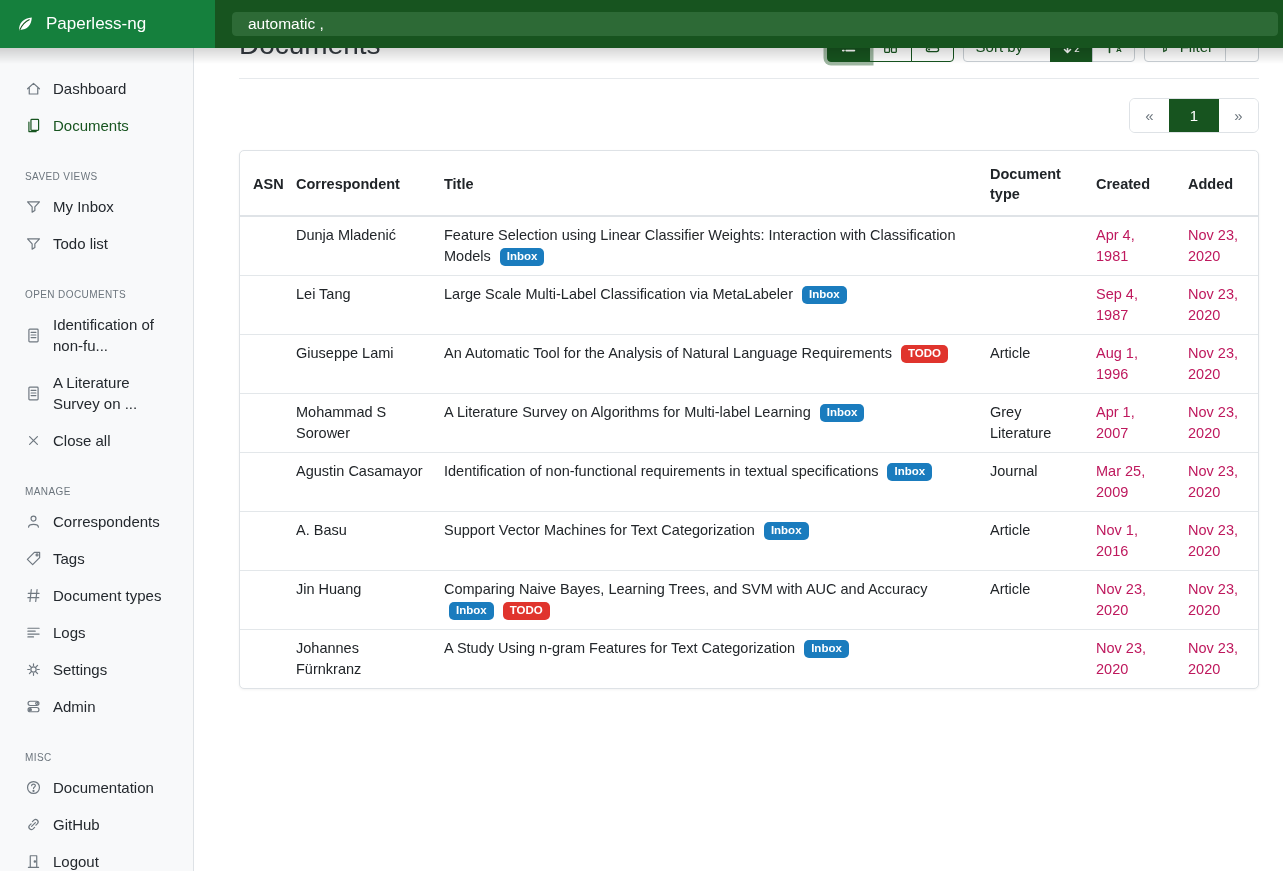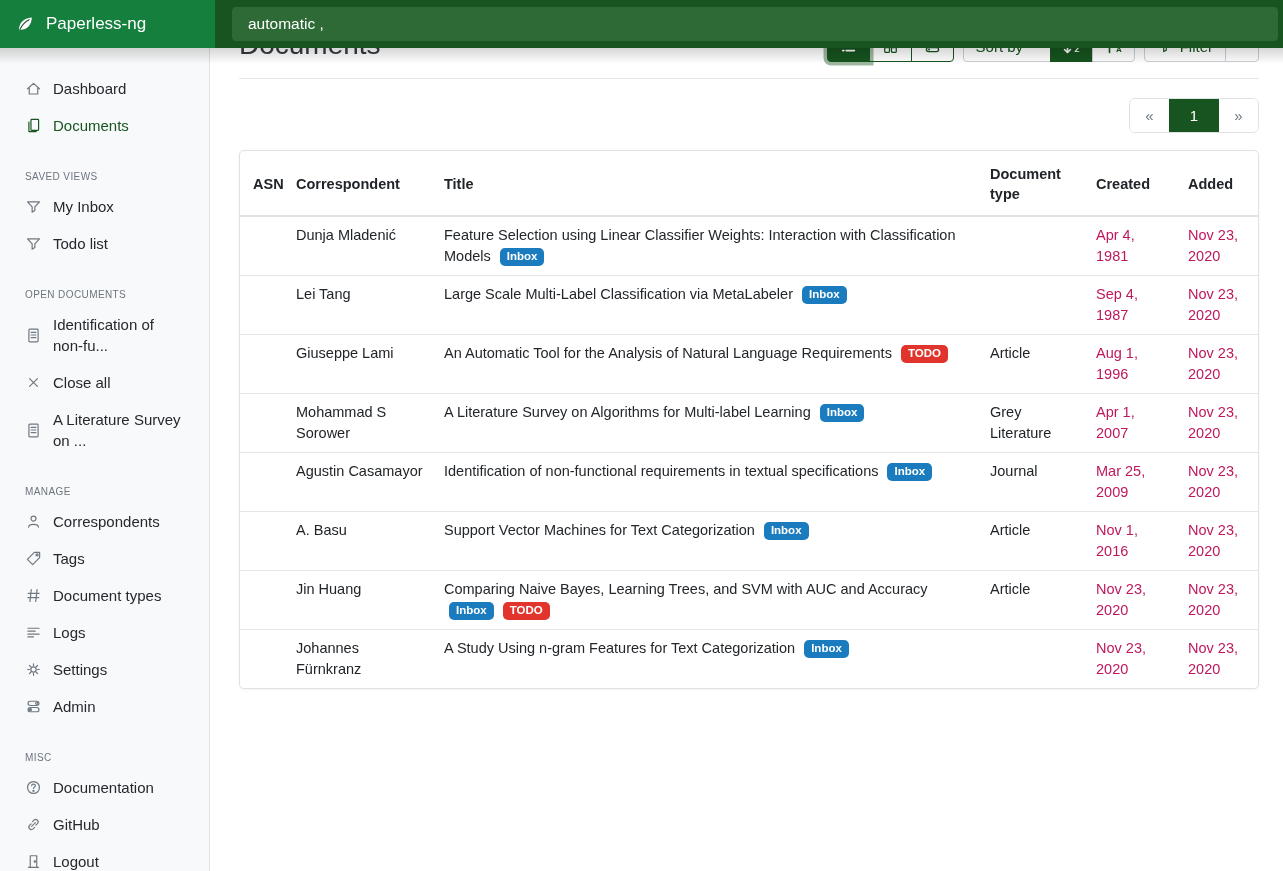--- a/index.html
+++ b/index.html
@@ -10,29 +10,29 @@
     color:#212529; background:#fff;
   }
   svg { display:block; }
 
   
   .navbar { position:fixed; top:0; left:0; right:0; height:48px; display:flex; z-index:20;
             background:#17541f; }
   .brand { width:215px; flex:0 0 215px; background:#15803d; color:#fff; display:flex;
            align-items:center; gap:11px; padding-left:15px; font-size:17px; cursor:pointer; }
   .search-wrap { flex:1; display:flex; align-items:center; padding:0 5px 0 17px; }
-  .search-input { width:100%; height:34px; background:#2d6a36; border:1px solid #2d6a36;
+  .search-input { width:100%; height:24px; background:#2d6a36; border:1px solid #2d6a36;
                   border-radius:4px; color:#fff; font-size:15.5px; padding:0 15px; outline:none; }
   .search-input::placeholder { color:#cfe0d2; }
   .nav-shadow { position:fixed; top:48px; left:0; right:0; height:16px; z-index:15;
                 pointer-events:none;
                 background:linear-gradient(rgba(0,0,0,0.16), rgba(0,0,0,0)); }
 
   
-  .sidebar { position:fixed; top:48px; left:0; bottom:0; width:210px; background:#f8f9fa;
+  .sidebar { position:fixed; top:48px; left:0; bottom:0; width:194px; background:#f8f9fa;
              border-right:1px solid #dee2e6; padding-top:22px; z-index:5; }
   .sb-item { display:flex; align-items:center; gap:11px; padding:8px 25px; font-size:15px;
              color:#24292e; cursor:pointer; line-height:21px; }
   .sb-item .ic { color:#6f7880; flex:0 0 17px; }
   .sb-item.active { color:#17541f; }
   .sb-item.active .ic { color:#17541f; }
   .sb-section { margin-top:22px; }
   .sb-head { padding:5px 25px 6px; font-size:10px; color:#6c757d; letter-spacing:.4px; }
 
   
@@ -147,33 +147,33 @@
             <svg width="17" height="17" viewBox="0 0 20 20" stroke="currentColor" fill="none" stroke-width="1.4" stroke-linecap="round" stroke-linejoin="round">
               <rect x="4.6" y="2.6" width="10.8" height="14.8" rx="1"></rect>
               <path d="M7.2 6.4 h5.6 M7.2 9.4 h5.6 M7.2 12.4 h5.6"></path>
             </svg>
           </span>
           <span>Identification of non-fu...</span>
         </div>
         <div class="sb-item">
           <span class="ic">
             <svg width="17" height="17" viewBox="0 0 20 20" stroke="currentColor" fill="none" stroke-width="1.4" stroke-linecap="round" stroke-linejoin="round">
-              <path d="M5.4 5.4 L14.6 14.6 M14.6 5.4 L5.4 14.6"></path>
-            </svg>
-          </span>
-          <span>Close all</span>
-        </div>
-        <div class="sb-item">
-          <span class="ic">
-            <svg width="17" height="17" viewBox="0 0 20 20" stroke="currentColor" fill="none" stroke-width="1.4" stroke-linecap="round" stroke-linejoin="round">
               <rect x="4.6" y="2.6" width="10.8" height="14.8" rx="1"></rect>
               <path d="M7.2 6.4 h5.6 M7.2 9.4 h5.6 M7.2 12.4 h5.6"></path>
             </svg>
           </span>
           <span>A Literature Survey on ...</span>
+        </div>
+        <div class="sb-item">
+          <span class="ic">
+            <svg width="17" height="17" viewBox="0 0 20 20" stroke="currentColor" fill="none" stroke-width="1.4" stroke-linecap="round" stroke-linejoin="round">
+              <path d="M5.4 5.4 L14.6 14.6 M14.6 5.4 L5.4 14.6"></path>
+            </svg>
+          </span>
+          <span>Close all</span>
         </div>
       </div>
       <div class="sb-section">
         <div class="sb-head">MANAGE</div>
         <div class="sb-item">
           <span class="ic">
             <svg width="17" height="17" viewBox="0 0 20 20" stroke="currentColor" fill="none" stroke-width="1.4" stroke-linecap="round" stroke-linejoin="round">
               <circle cx="10" cy="6.6" r="2.9"></circle>
               <path d="M4.2 16.6 C4.6 12.4 15.4 12.4 15.8 16.6"></path>
             </svg>

